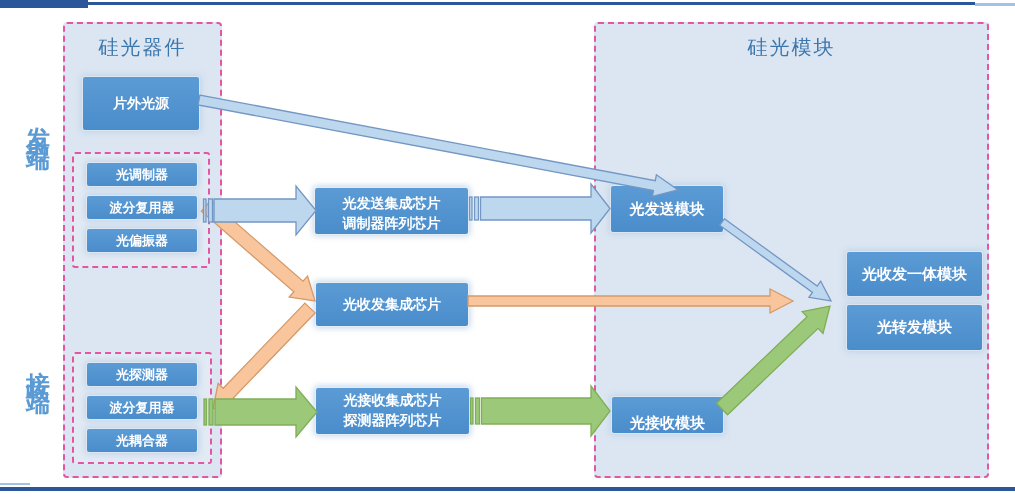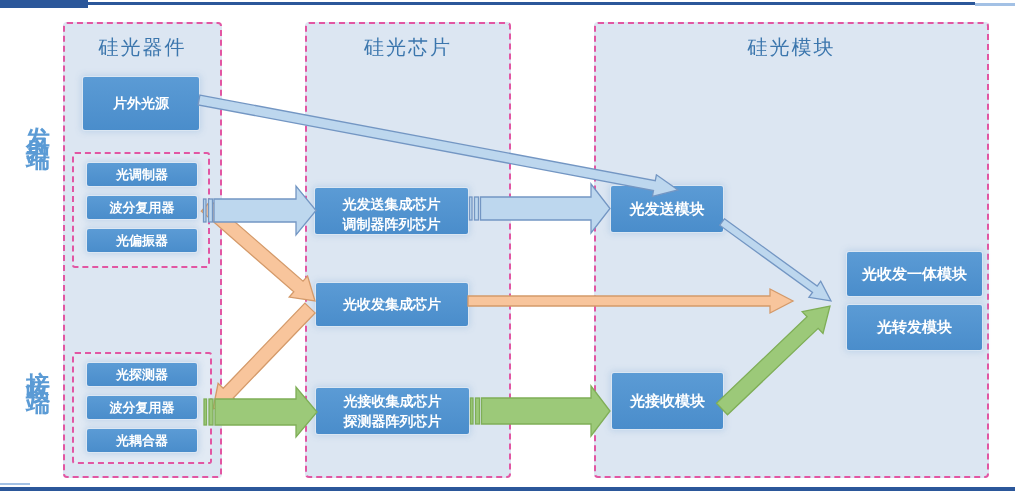--- a/index.html
+++ b/index.html
@@ -43,31 +43,31 @@
   }
   #tx-group{left:72px;top:152px;width:138px;height:116px;}
   #rx-group{left:72px;top:352px;width:140px;height:112px;}
 
   
   .bluebox{
     position:absolute;display:flex;flex-direction:column;align-items:center;justify-content:center;
     background:linear-gradient(180deg,#5b9bd5 0%,#4a8dcb 100%);
     color:#ffffff;font-weight:bold;text-align:center;border-radius:2px;
     box-shadow:0 0 0 1px rgba(255,255,255,0.35),0 0 6px 2px rgba(186,208,232,0.9);
-    z-index:3;box-sizing:border-box;
+    z-index:3;box-sizing:border-box;font-family:Liberation Serif, serif;
   }
   #box-light-source{left:83px;top:77px;width:116px;height:53px;font-size:14px;}
   .smallbox{left:87px;width:110px;height:23px;font-size:13px;}
   #box-modulator{top:163px;} #box-wdm{top:196px;} #box-polarizer{top:229px;}
   #box-detector{top:363px;} #box-demux{top:396px;} #box-coupler{top:429px;}
   #box-tx-chip{left:315px;top:188px;width:153px;height:46px;font-size:14px;line-height:20px;justify-content:flex-end;}
   #box-transceiver-chip{left:316px;top:283px;width:152px;height:43px;font-size:14px;}
   #box-rx-chip{left:316px;top:388px;width:153px;height:46px;font-size:14px;line-height:20px;}
   #box-tx-module{left:611px;top:186px;width:112px;height:46px;font-size:15px;}
-  #box-rx-module{left:612px;top:373px;width:111px;height:56px;font-size:15px;}
+  #box-rx-module{left:612px;top:397px;width:111px;height:36px;font-size:15px;justify-content:flex-end;}
   #box-transceiver-module{left:847px;top:252px;width:135px;height:44px;font-size:15px;}
   #box-transponder-module{left:847px;top:305px;width:135px;height:45px;font-size:15px;}
 
   
   #arrows{position:absolute;left:0;top:0;z-index:5;pointer-events:none;}
   .a-blue{fill:#bdd7ee;stroke:#7396c3;stroke-width:1.3;}
   .a-orange{fill:#f8c59c;stroke:#d49a6a;stroke-width:1.3;}
   .a-green{fill:#9cc979;stroke:#7fae57;stroke-width:1.3;}
 </style>
 </head>
@@ -76,23 +76,20 @@
 <div class="canvas">
 
   <div class="rule" id="top-rule"></div>
   <div class="rule" id="top-bar"></div>
   <div class="rule" id="top-rule-light"></div>
   <div class="rule" id="bottom-rule"></div>
   <div class="rule" id="bottom-rule-light"></div>
 
   <div class="column" id="col-devices">
     <div class="col-title">硅光器件</div>
-  </div>
-  <div class="column" id="col-chips">
-    <div class="col-title">硅光芯片</div>
   </div>
   <div class="column" id="col-modules">
     <div class="col-title">硅光模块</div>
   </div>
 
   <div class="side-label" id="side-tx">发射端</div>
   <div class="side-label" id="side-rx">接收端</div>
 
   <div class="bluebox" id="box-light-source">
     <span>片外光源</span>

